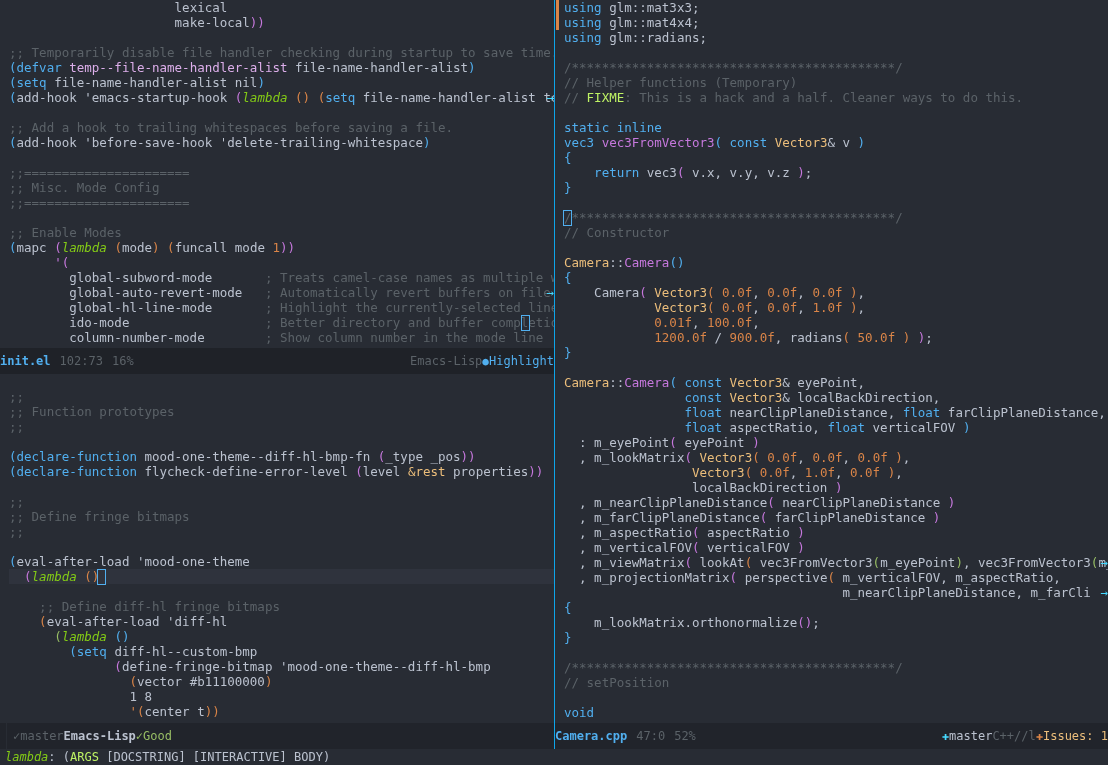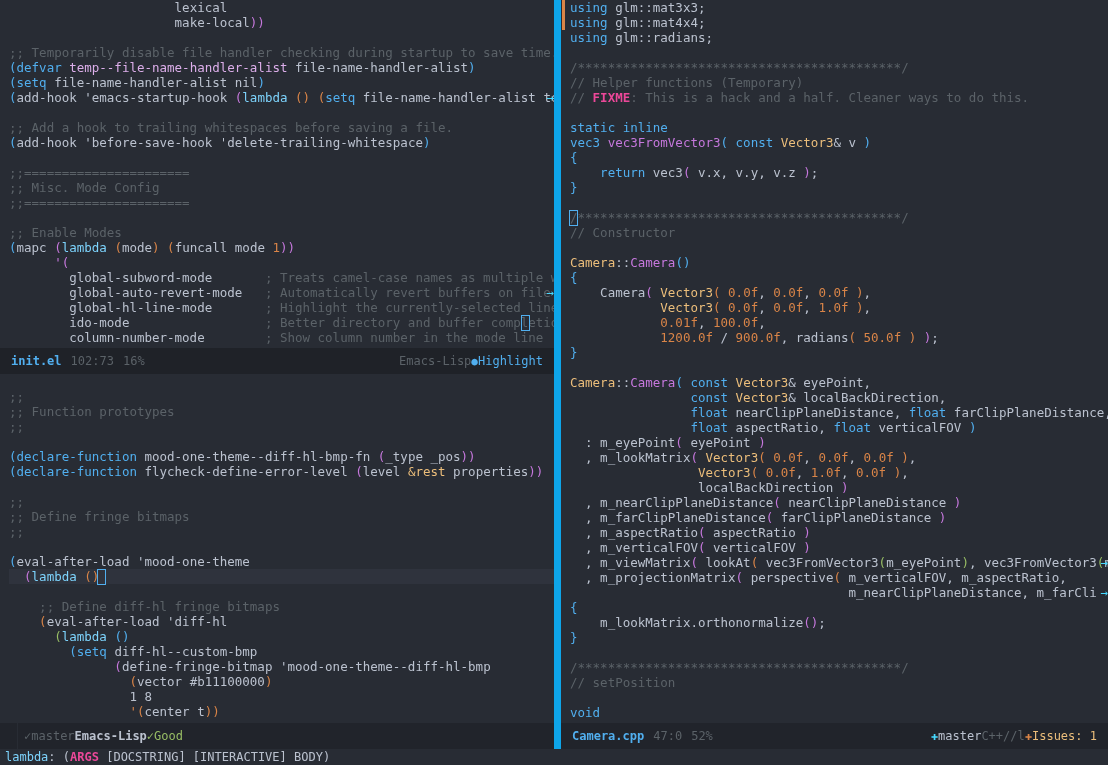--- a/index.html
+++ b/index.html
@@ -9,36 +9,36 @@
     font-family:"DejaVu Sans Mono","Liberation Mono",monospace;
     font-size:12.5px;line-height:15px;
     -webkit-font-smoothing:antialiased;
   }
   .frame{position:relative;width:1108px;height:765px;background:#282c34;}
 
   
   .cols{display:flex;width:1108px;height:749px;}
   .col{display:flex;flex-direction:column;}
   .col-left{width:554px;}
-  .col-right{width:554px;border-left:7px solid #0ea5e9;box-sizing:border-box;}
+  .col-right{width:554px;border-left:1px solid #0ea5e9;box-sizing:border-box;}
 
   .win{position:relative;overflow:hidden;background:#282c34;}
   .fringe-l{position:absolute;left:0;top:0;width:9px;height:100%;}
   .code{position:relative;padding-left:9px;white-space:pre;}
   .ln{height:15px;white-space:pre;position:relative;}
   .hl{background:#2f333d;}
   .trunc-c{position:absolute;right:0px;top:0;color:#46d9ff;}
 
   
   .fbar{position:absolute;left:1px;width:3px;background:#da8548;}
 
   
   .modeline{
     height:26px;display:flex;align-items:center;
-    font-size:12px;box-sizing:border-box;padding:0 11px;
+    font-size:12px;box-sizing:border-box;padding:0 0;
   }
   .ml-active{background:#21242b;}
   .ml-inactive{background:#1f2228;}
   .ml-left{display:flex;align-items:center;gap:9px;flex:1;min-width:0;}
   .ml-right{display:flex;align-items:center;gap:0;}
   .ml-buf{color:#c678dd;font-weight:bold;}
   .ml-buf-blue{color:#51afef;font-weight:bold;}
   .ml-pos{color:#5b6268;}
   .ml-pct{color:#5b6268;}
   .ml-major{color:#bbc2cf;font-weight:bold;}
@@ -54,23 +54,23 @@
   .icon-plus-cyan{color:#46d9ff;font-weight:bold;}
   .icon-plus-orange{color:#da8548;font-weight:bold;}
   .ml-sep-bar{width:1px;height:26px;background:#282c34;margin:0 6px;}
 
   
   .echo{height:16px;background:#282c34;padding:0 5px;font-size:12px;
         line-height:16px;white-space:pre;}
 
   
   .cm  {color:#5b6268;}            
-  .cmb {color:#ec4899;font-weight:bold;} 
+  .cmb {color:#bef264;font-weight:normal;} 
   .kw  {color:#51afef;}            
-  .kw2 {color:#7dd3fc;}            
+  .kw2 {color:#84cc16;font-style:italic;}            
   .fn  {color:#c678dd;}            
   .ty  {color:#ecbe7b;}            
   .num {color:#da8548;}            
   .var {color:#dcaeea;}            
   .txt {color:#bbc2cf;}            
   .p1  {color:#51afef;}            
   .p2  {color:#c678dd;}
   .p3  {color:#da8548;}
   .p4  {color:#98be65;}
   .cur {outline:1px solid #51afef;display:inline-block;width:7px;height:14px;

